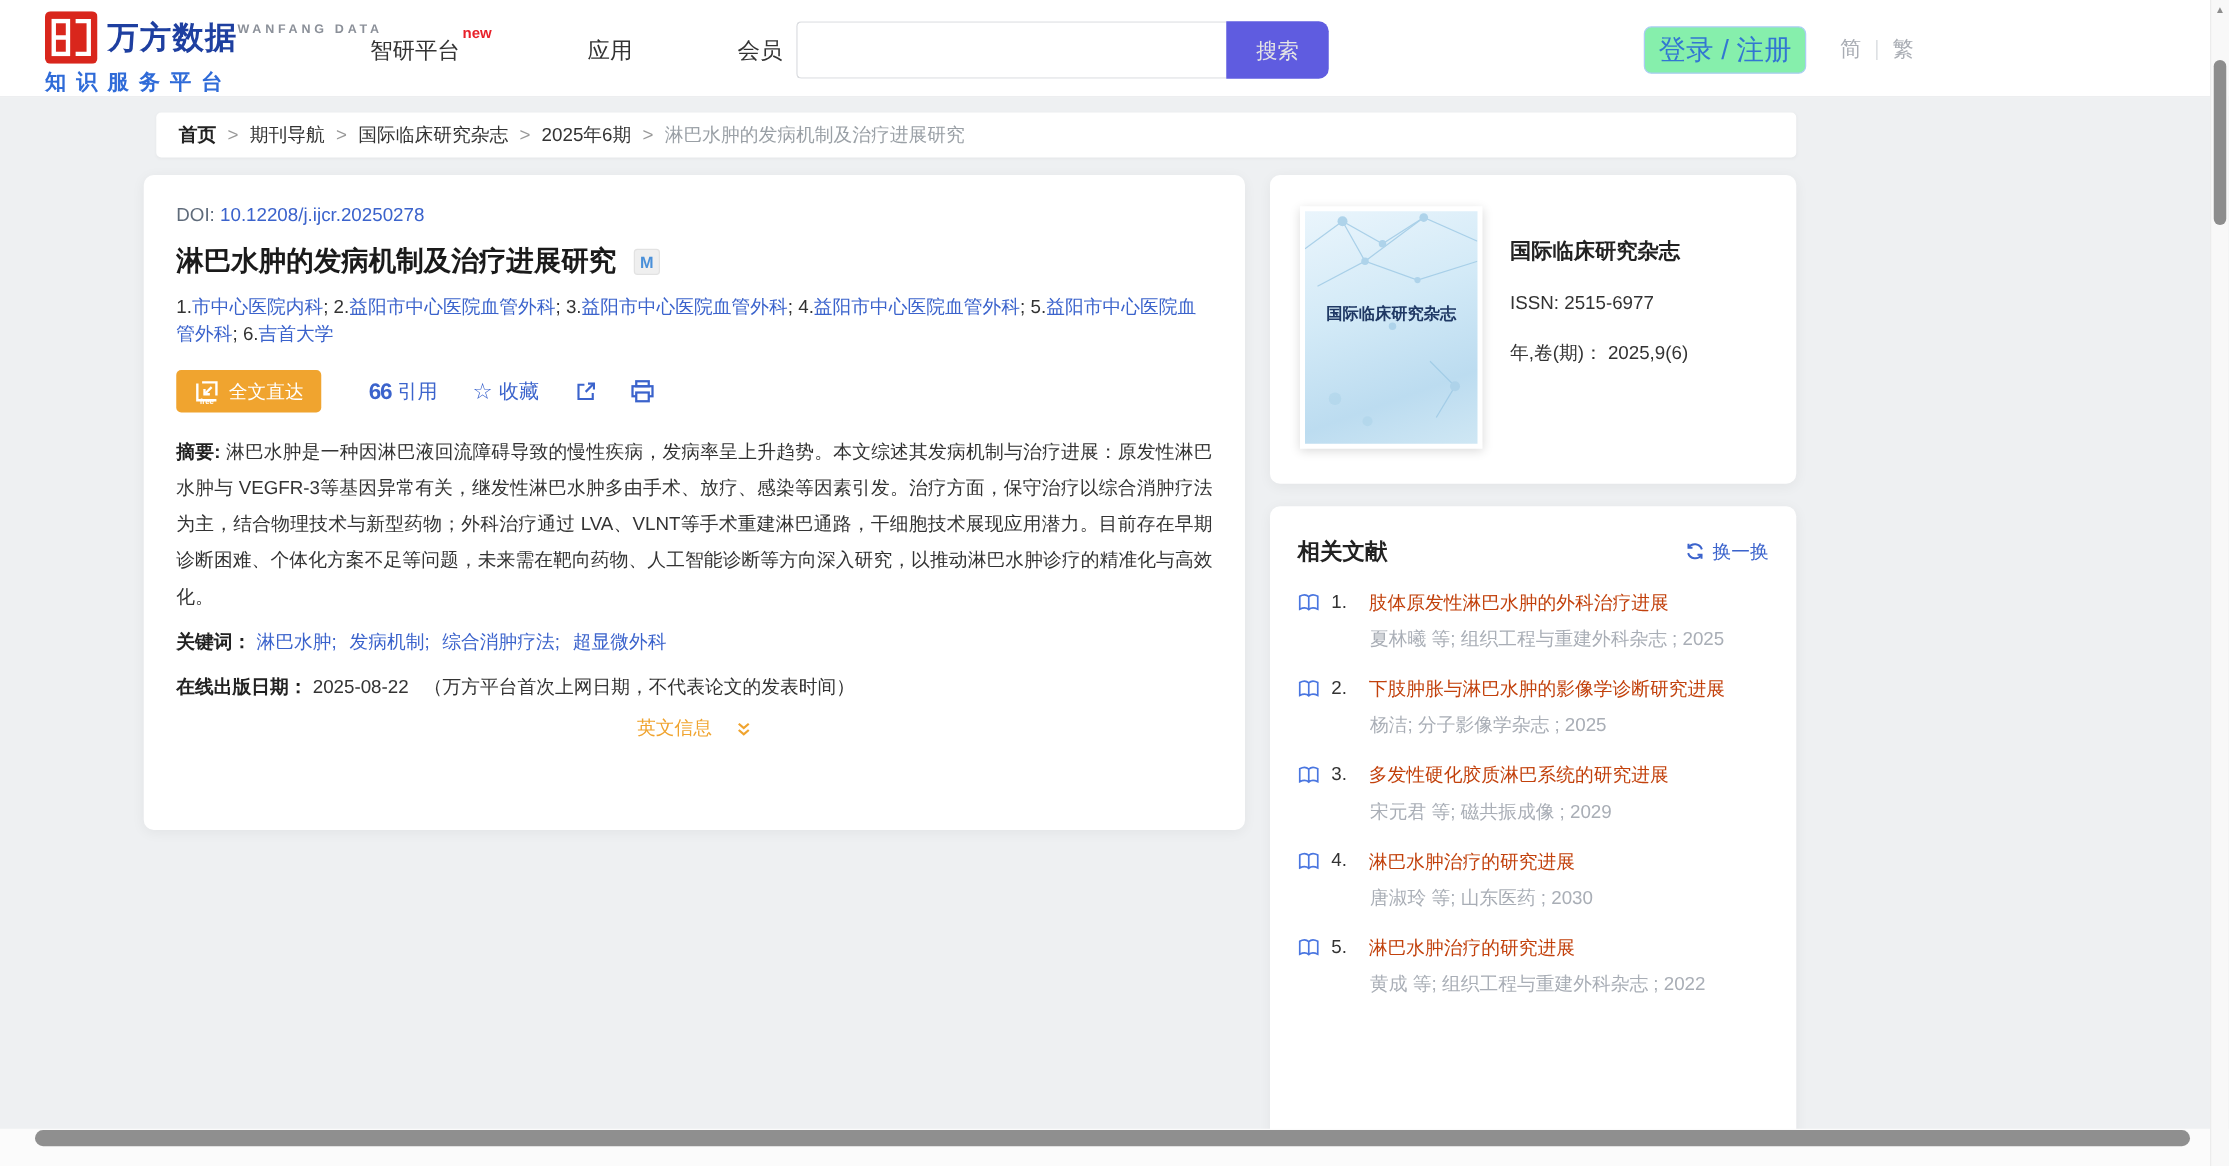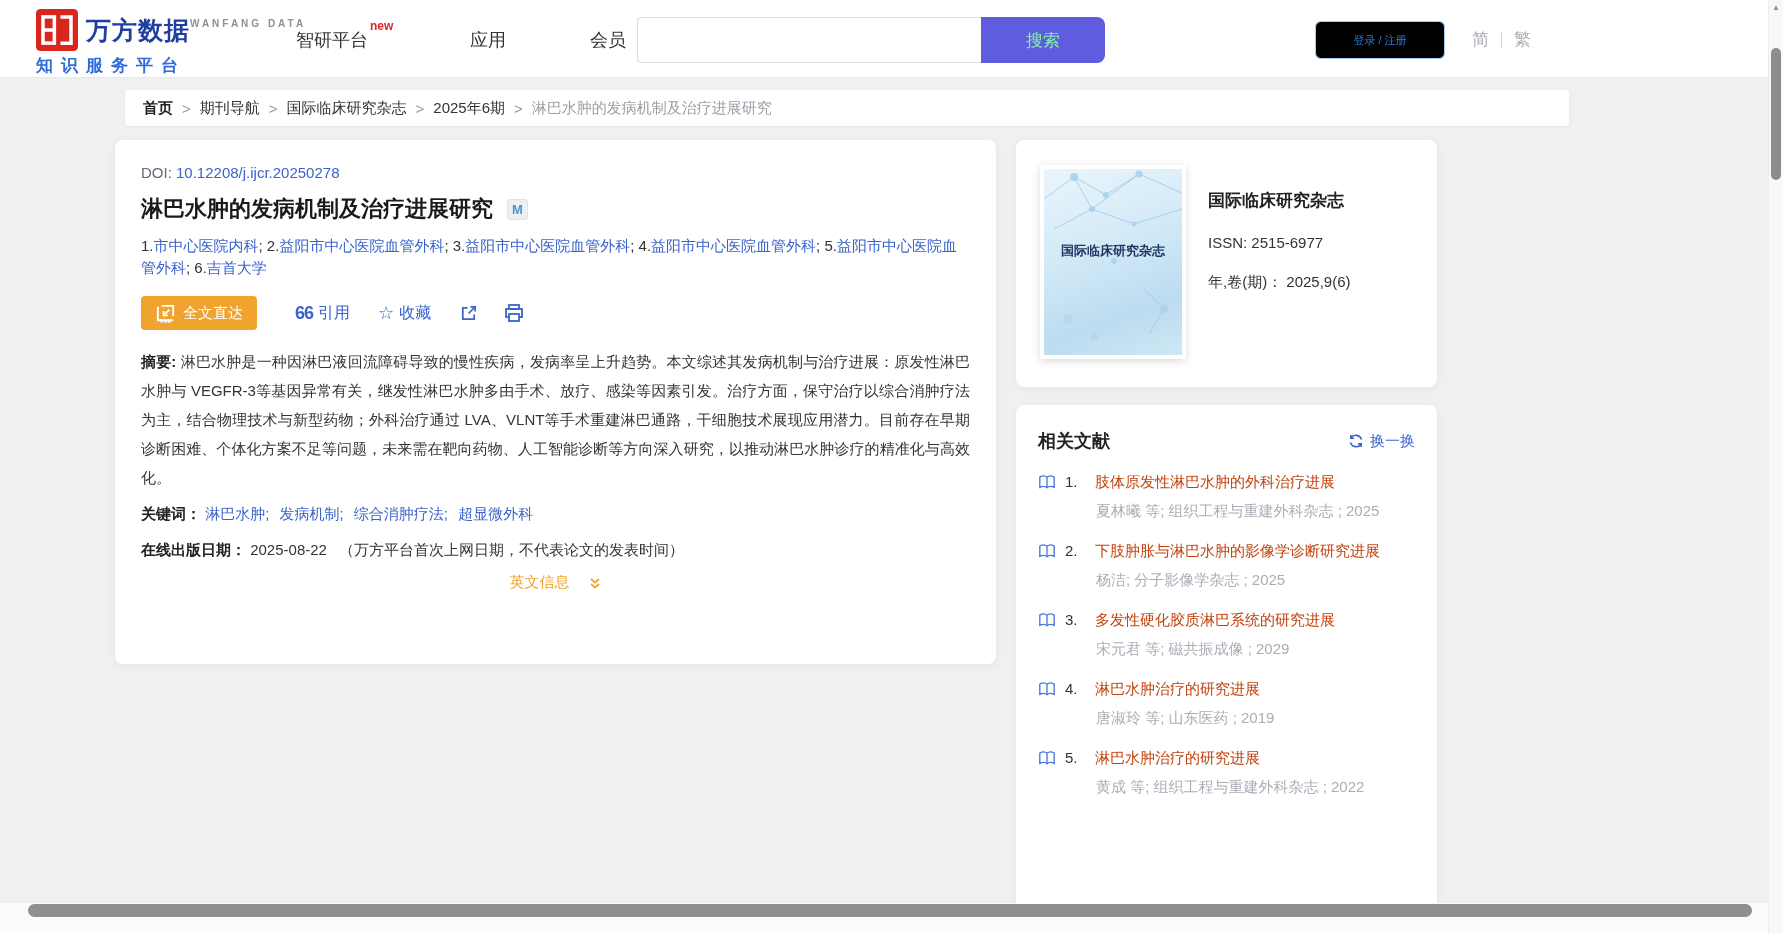--- a/index.html
+++ b/index.html
@@ -17,27 +17,27 @@
   .logo-mark { width:42px; height:42px; }
   .logo-cn { margin-left:8px; display:flex; flex-direction:row; }
   .logo-brand { font-size:25px; font-weight:bold; color:#1e3fa0; line-height:26px; letter-spacing:1px; }
   .logo-en { font-size:10px; font-weight:bold; color:#8b9099; letter-spacing:3px; line-height:13px; }
   .logo-tagline { margin-top:3px; font-size:17px; font-weight:bold; color:#2f6bd8; letter-spacing:8px; }
   .nav-item { position:absolute; top:28px; font-size:18px; color:#333; cursor:pointer; }
   .nav-item .new-badge { color:#e8212a; font-size:12px; position:relative; top:-9px; left:2px; font-weight:bold; }
   .nav-zhiyan { left:296px; } .nav-app { left:470px; } .nav-member { left:590px; }
   .searchbox { position:absolute; left:637px; top:17px; display:flex; height:46px; }
   .search-input { width:344px; height:46px; border:1px solid #d7d9dd; border-right:none; border-radius:4px 0 0 4px; outline:none; font-size:16px; padding:0 12px; background:#fff; }
-  .search-btn { width:124px; height:46px; border:none; background:#5f5ce0; color:#86efac; font-size:17px; border-radius:0 8px 8px 0; cursor:pointer; }
-  .login-btn { position:absolute; left:1315px; top:21px; width:130px; height:38px; border:1px solid #a9cdf2; background:#000000; color:#3276d2; font-size:11px; border-radius:6px; cursor:pointer; }
+  .search-btn { width:82px; height:46px; border:none; background:#5f5ce0; color:#e5e5e5; font-size:17px; border-radius:0 8px 8px 0; cursor:pointer; }
+  .login-btn { position:absolute; left:1315px; top:21px; width:130px; height:38px; border:1px solid #a9cdf2; background:#86efac; color:#3276d2; font-size:22px; border-radius:6px; cursor:pointer; }
   .lang { position:absolute; left:1472px; top:28px; font-size:17px; color:#a9adb4; display:flex; align-items:center; }
   .lang span { cursor:pointer; }
   .lang .div { width:1px; height:16px; background:#d4d7db; margin:0 12px; }
   
-  .breadcrumb { position:absolute; left:125px; top:90px; width:1444px; height:36px; background:#fff; border-radius:4px; box-shadow:0 1px 3px rgba(0,0,0,.04); display:flex; align-items:center; padding-left:18px; font-size:15px; z-index:5; }
+  .breadcrumb { position:absolute; left:125px; top:90px; width:1312px; height:36px; background:#fff; border-radius:4px; box-shadow:0 1px 3px rgba(0,0,0,.04); display:flex; align-items:center; padding-left:18px; font-size:15px; z-index:5; }
   .breadcrumb .bc-home { font-weight:bold; color:#222; cursor:pointer; }
   .breadcrumb .bc-link { color:#333; cursor:pointer; }
   .breadcrumb .bc-sep { color:#999; margin:0 9px; }
   .breadcrumb .bc-current { color:#9aa0a6; }
   
   .card { background:#fff; border-radius:8px; box-shadow:0 2px 10px rgba(0,0,0,.05); position:absolute; }
   .main-card { left:115px; top:140px; width:881px; height:524px; padding:24px 26px; }
   .doi-line { font-size:15px; color:#5f6b7a; }
   .doi-link { color:#3b63cc; cursor:pointer; }
   .article-title { margin-top:13px; font-size:22px; font-weight:bold; color:#1a1a1a; display:flex; align-items:center; }
@@ -325,21 +325,21 @@
     <div class="rel-item">
       <div class="rel-row">
         <span class="book-ic">
           <svg width="18" height="16" viewBox="0 0 20 17">
               <path d="M2 3 C5 1.2 8 1.4 10 3.2 C12 1.4 15 1.2 18 3 V14.5 C15 13 12 13 10 14.8 C8 13 5 13 2 14.5 Z M10 3.2 V14.8" fill="none" stroke="#4a76e0" stroke-width="1.5"></path>
             </svg>
         </span>
         <span class="rel-num">4.</span>
         <span class="rel-title">淋巴水肿治疗的研究进展</span>
       </div>
-      <div class="rel-meta">唐淑玲  等;  山东医药 ; 2019</div>
+      <div class="rel-meta">唐淑玲  等;  山东医药 ; 2030</div>
     </div>
 
     <div class="rel-item">
       <div class="rel-row">
         <span class="book-ic">
           <svg width="18" height="16" viewBox="0 0 20 17">
               <path d="M2 3 C5 1.2 8 1.4 10 3.2 C12 1.4 15 1.2 18 3 V14.5 C15 13 12 13 10 14.8 C8 13 5 13 2 14.5 Z M10 3.2 V14.8" fill="none" stroke="#4a76e0" stroke-width="1.5"></path>
             </svg>
         </span>
         <span class="rel-num">5.</span>

